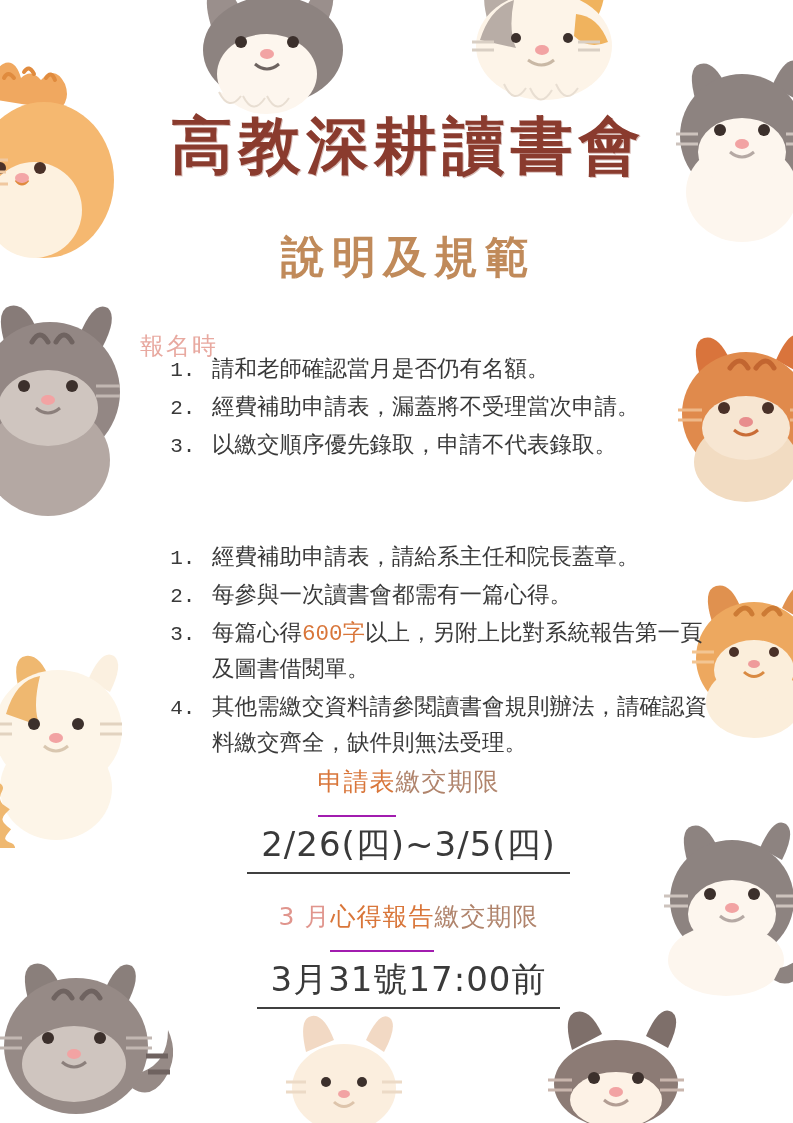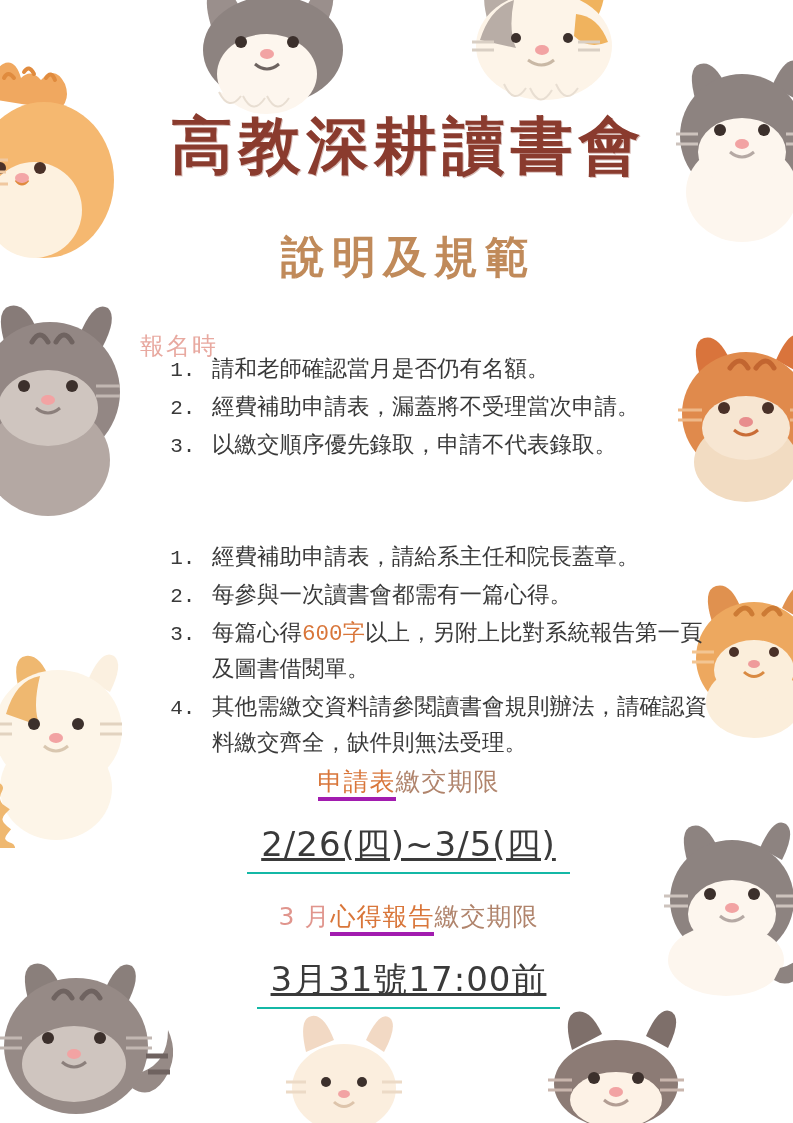--- a/index.html
+++ b/index.html
@@ -107,22 +107,22 @@
     left: 0;
     text-align: center;
     font-size: 25px;
     font-family: "DejaVu Sans", sans-serif;
     letter-spacing: 1px;
   }
   .dl-1 { top: 765px; }
   .dl-2 { top: 900px; }
   .label-accent {
     color: #d9763a;
-    border-bottom: 4px solid #a21caf;
-    padding-bottom: 1px;
+    border-bottom: 2px solid #a21caf;
+    padding-bottom: 19px;
   }
   .label-muted {
     color: #b0846c;
   }
   .label-rose {
     color: #e0958d;
     text-align: right;
   }
 
   .deadline-value {
@@ -132,23 +132,22 @@
     text-align: center;
     font-size: 34px;
     color: #3a3a3a;
     font-family: "DejaVu Sans", sans-serif;
     letter-spacing: 1px;
   }
   .dv-1 { top: 822px; }
   .dv-2 { top: 957px; }
   .deadline-value span.underlined {
     display: inline-block;
-    border-bottom: 2px solid #14b8a6;
+    border-bottom: 2px solid #404040;
     padding: 0 14px 4px 14px;
-    text-decoration: underline;
   }
 </style>
 </head>
 <body>
 
 <div class="poster">
 
   <div class="cats">
 
     <svg class="cat" style="left:-18px; top:60px;" width="150" height="200" viewBox="0 0 150 200">

